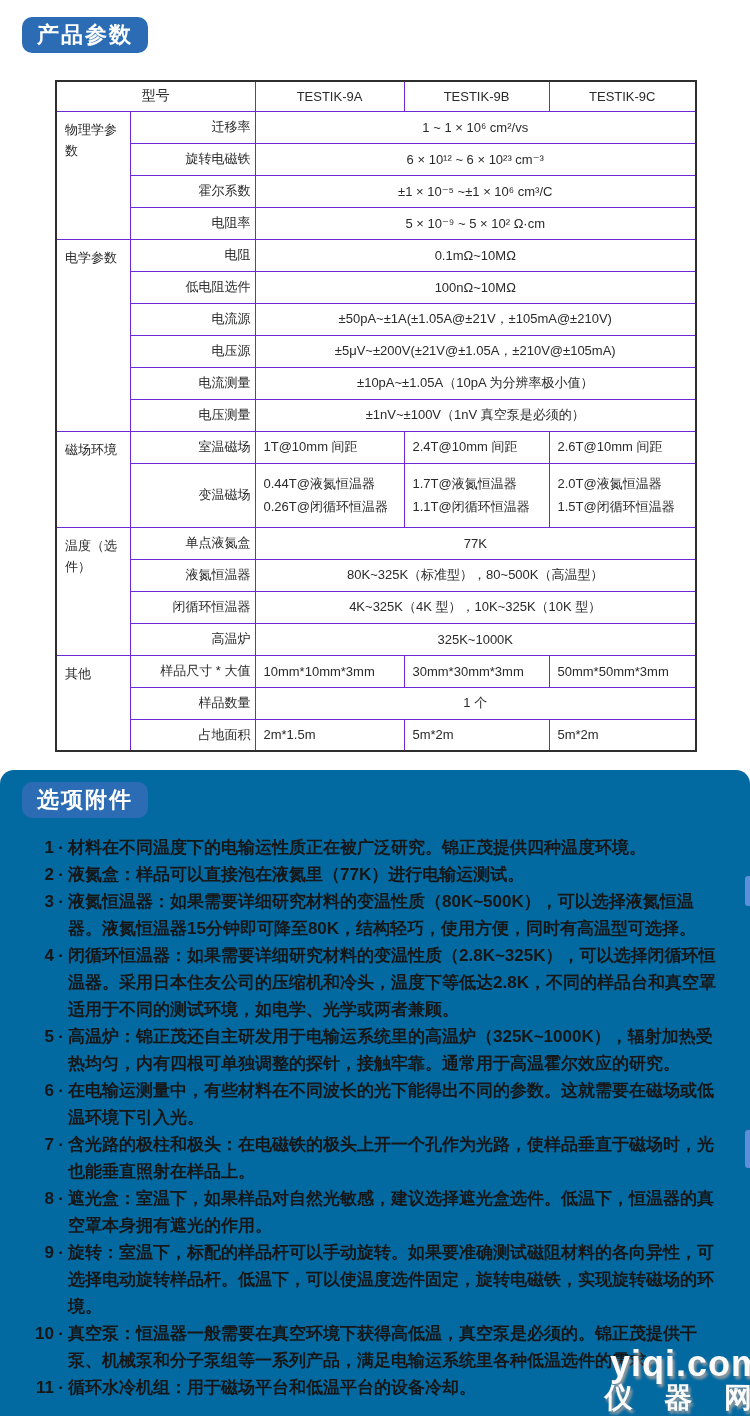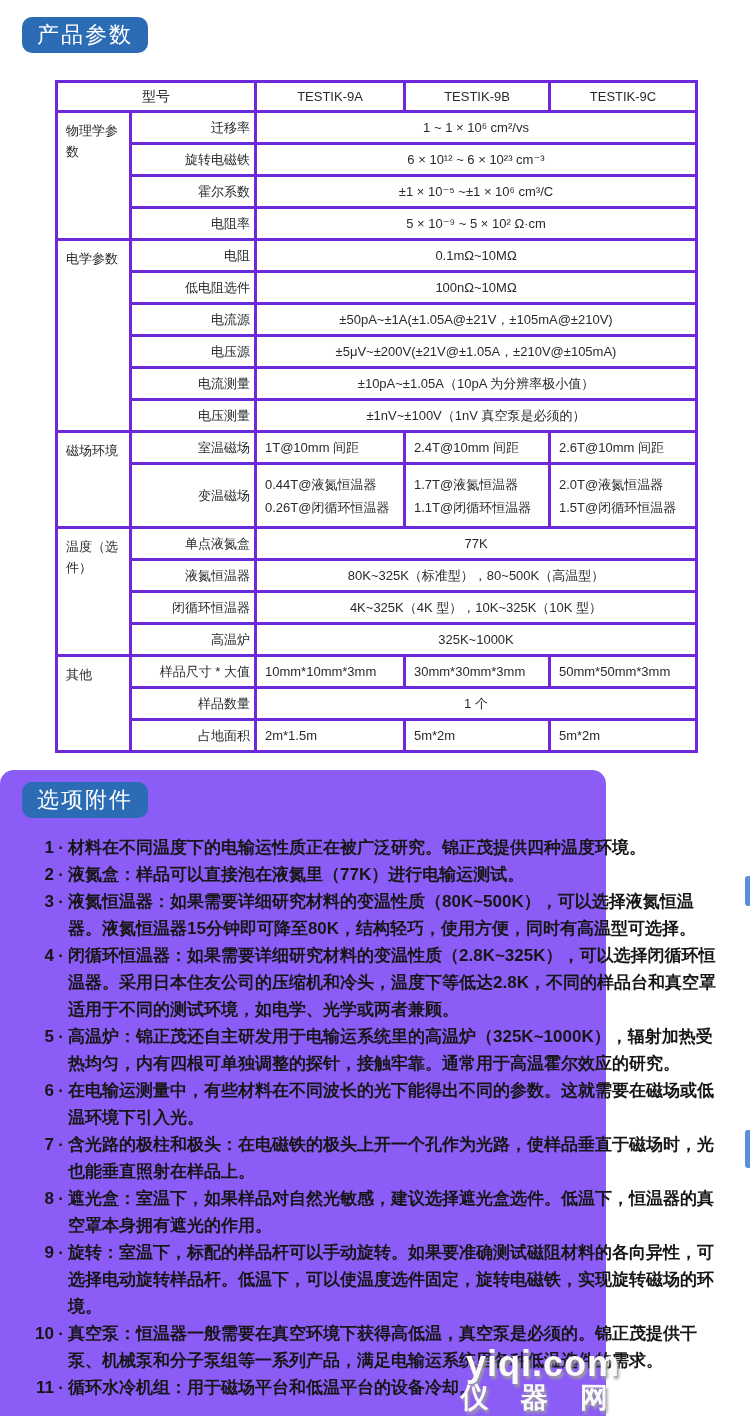--- a/index.html
+++ b/index.html
@@ -1,41 +1,41 @@
 <!DOCTYPE html>
 <html><head>
 <meta charset="utf-8">
 <style>
   *{box-sizing:border-box;margin:0;padding:0}
   html,body{width:750px;height:1416px}
   body{position:relative;background:#ffffff;overflow:hidden;
        font-family:"Liberation Sans","DejaVu Sans",sans-serif;color:#222}
 
-  .badge{position:absolute;background:#2b6cb4;color:#fff;font-size:22px;font-weight:normal;
+  .badge{position:absolute;background:#2b6cb4;color:#fff;font-size:22px;font-weight:bold;
          letter-spacing:2px;padding:5px 15px;border-radius:10px;line-height:26px}
   #badge-params{left:22px;top:17px}
 
   
   table{position:absolute;left:55px;top:80px;width:640px;border-collapse:collapse;
         table-layout:fixed;font-size:13px;color:#2a2a2a;border:2px solid #2e2e2e}
-  td{border:3px solid #6d28d9;padding:2px 4px;vertical-align:middle}
+  td{border:1px solid #6d28d9;padding:2px 4px;vertical-align:middle}
   tr{height:32px}
   tr.h-head{height:30px}
   tr.h-tall{height:64px}
   .c-center{text-align:center}
   .c-param{text-align:right;padding-left:8px}
   .c-left{text-align:left;padding-left:8px}
   .c-group{vertical-align:top;text-align:left;padding:7px 4px 0 8px;line-height:21px}
   .c-modelhdr{font-size:14px}
   .c-model{font-family:Liberation Sans, sans-serif;font-size:13px}
   .c-pre{white-space:pre-line;line-height:23px;padding-top:3px;padding-bottom:3px}
 
   
-  .section2{position:absolute;left:0;top:770px;width:606px;height:646px;
-            background:#8b5cf6;border-radius:14px 14px 0 0}
+  .section2{position:absolute;left:0;top:770px;width:750px;height:646px;
+            background:#0369a1;border-radius:14px 14px 0 0}
   #badge-acc{left:22px;top:12px}
   .acc-list{position:absolute;left:24px;top:64px;width:702px;
             font-size:17px;line-height:27px;font-weight:600;color:#161616}
   .acc-item{display:flex;align-items:flex-start}
   .acc-num{flex:0 0 30px;text-align:right}
   .acc-dot{flex:0 0 14px;text-align:center}
   .acc-text{flex:1}
 
   .watermark{position:absolute;right:-14px;bottom:2px;text-align:right;color:#fafafa;
              font-weight:bold;text-shadow:2px 3px 3px #9e9e9e;line-height:1.1}

